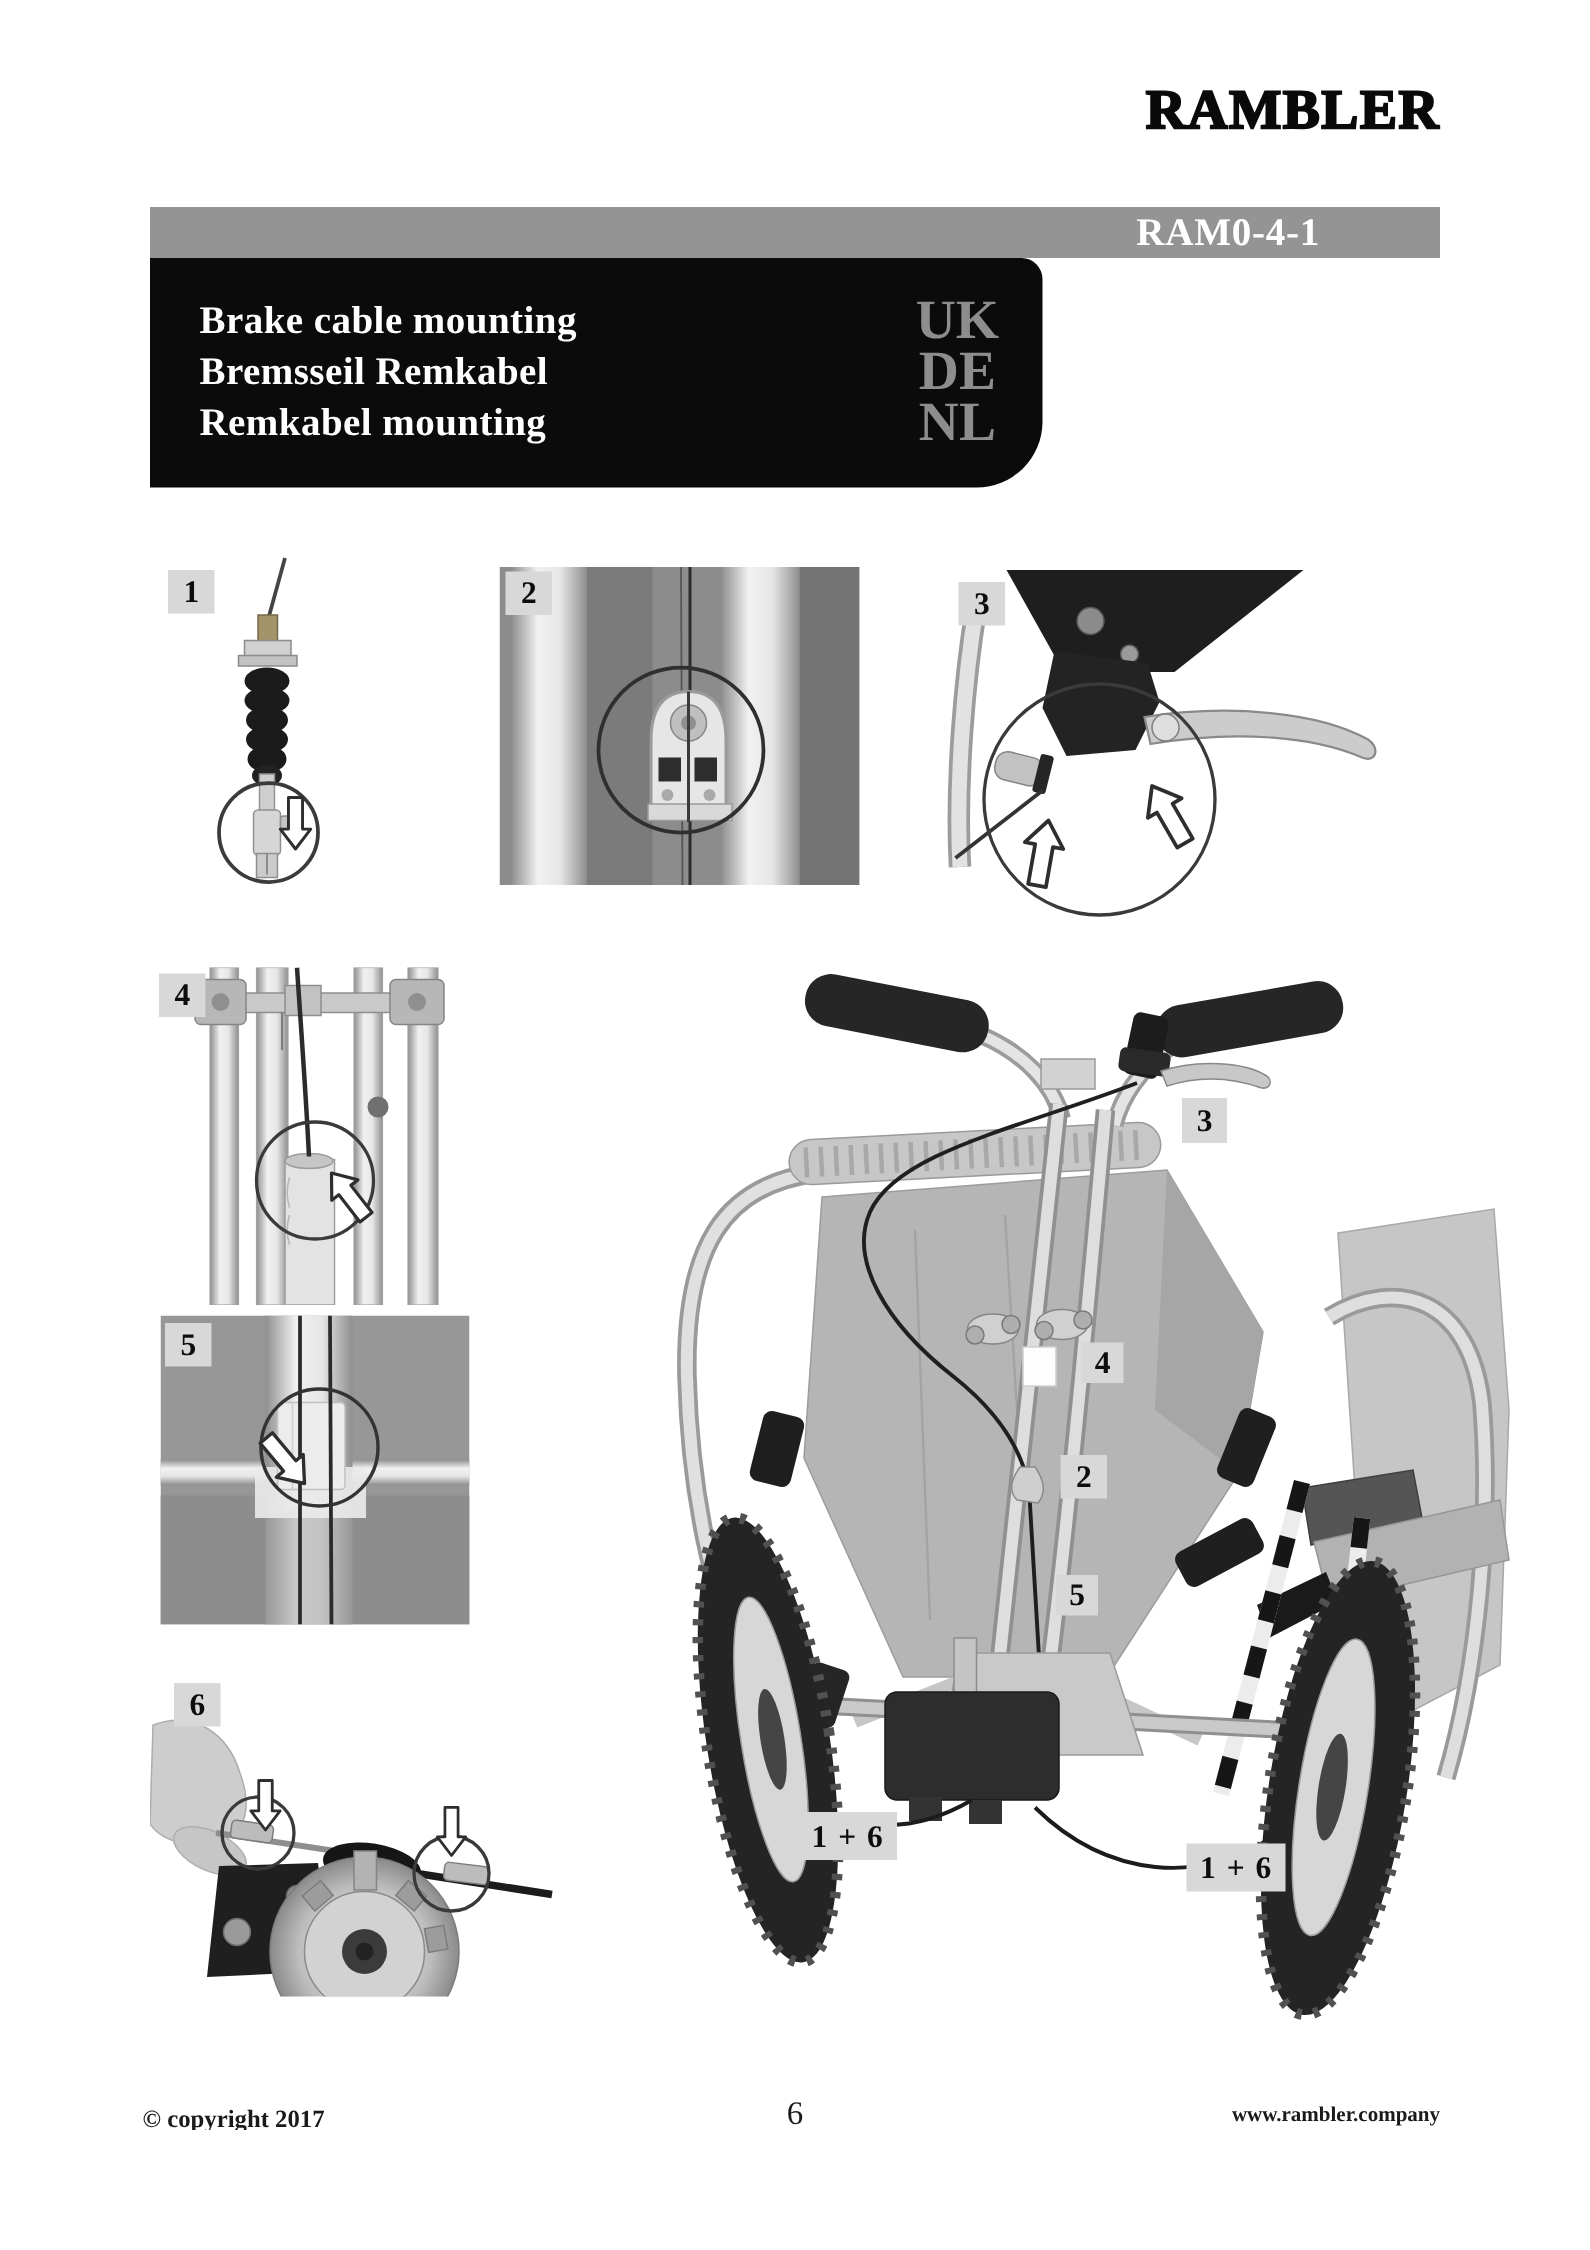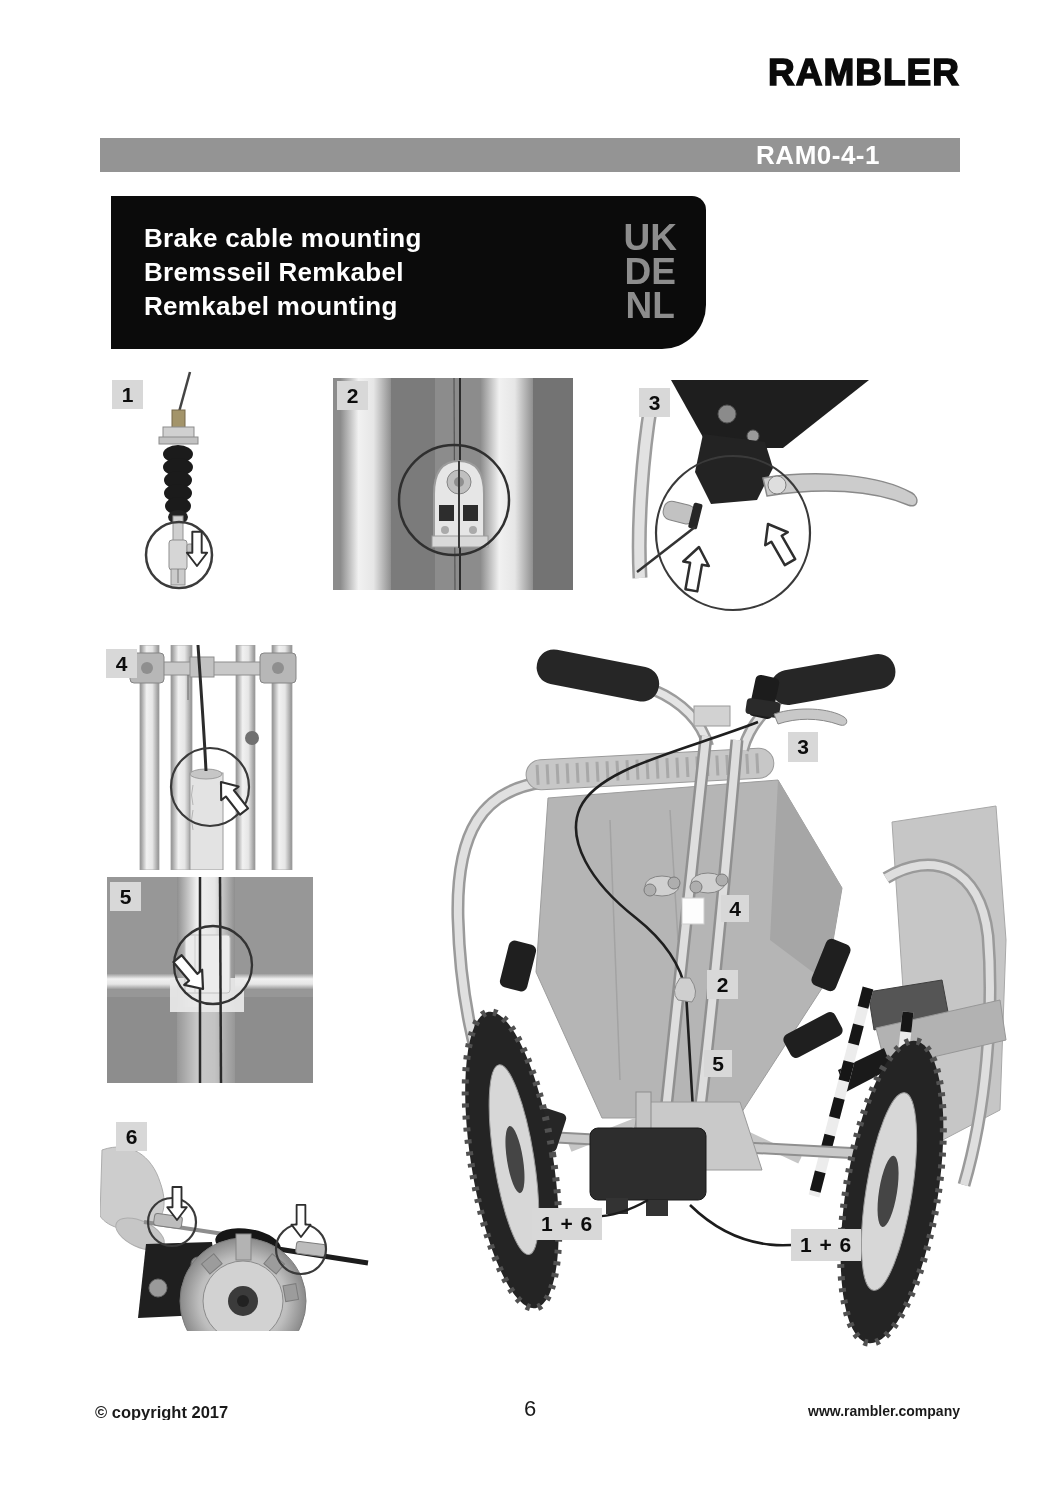--- a/index.html
+++ b/index.html
@@ -1,26 +1,26 @@
 <!DOCTYPE html>
 <html style="--code-bar-bg: #949494; --title-box-bg: #0b0b0b; --lang-text: #8d8d8d; --badge-bg: #d8d8d8;"><head>
 <meta charset="utf-8">
 <style>
   html,body{margin:0;padding:0;background:#ffffff;}
   .page{position:relative;width:1060px;height:1420px;background:#ffffff;overflow:hidden;
-        font-family:Liberation Sans, sans-serif;color:#111;}
+        font-family:Liberation Serif, serif;color:#111;}
   
   .brand{position:absolute;top:52px;right:100px;font-size:37px;font-weight:bold;
          letter-spacing:1px;color:#0a0a0a;-webkit-text-stroke:1.5px #0a0a0a;}
   .code-bar{position:absolute;left:100px;top:138px;width:860px;height:34px;
             background:var(--code-bar-bg,#949494);box-sizing:border-box;
             text-align:right;padding-right:80px;line-height:34px;
             color:#ffffff;font-size:26px;font-weight:bold;letter-spacing:0.5px;}
-  .title-box{position:absolute;left:111px;top:172px;width:595px;height:153px;
-             background:var(--title-box-bg,#0b0b0b);border-radius:0 14px 44px 0;margin-top:24px;}
+  .title-box{position:absolute;left:100px;top:172px;width:595px;height:153px;
+             background:var(--title-box-bg,#0b0b0b);border-radius:0 14px 44px 0;}
   .titles{position:absolute;left:33px;top:25px;font-size:26px;font-weight:bold;
           line-height:34px;color:#ffffff;letter-spacing:0.3px;}
   .langs{position:absolute;right:29px;top:25px;font-size:37px;font-weight:bold;
          line-height:34px;color:var(--lang-text,#8d8d8d);text-align:center;}
   
   .badge{position:absolute;background:var(--badge-bg,#d8d8d8);color:#0d0d0d;
          font-weight:bold;font-size:21px;display:flex;align-items:center;
          justify-content:center;width:31px;height:29px;}
   .badge.wide{width:auto;padding:0 9px;height:32px;letter-spacing:1px;white-space:nowrap;}
   

